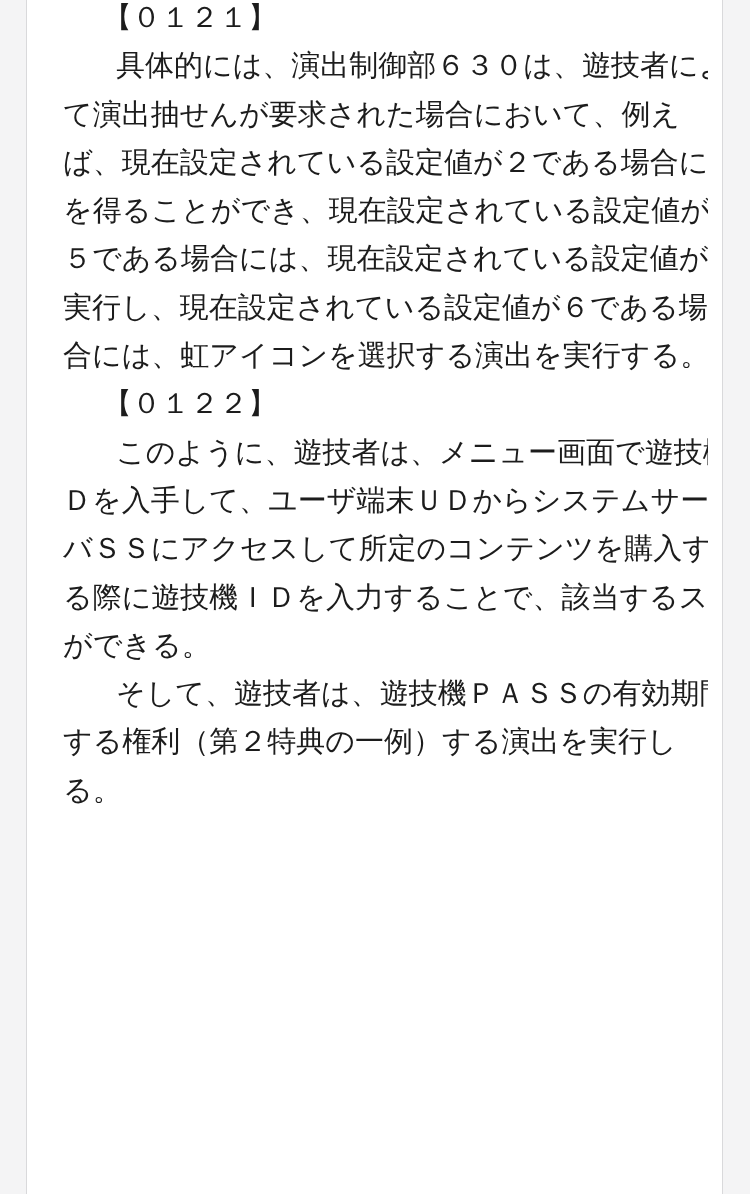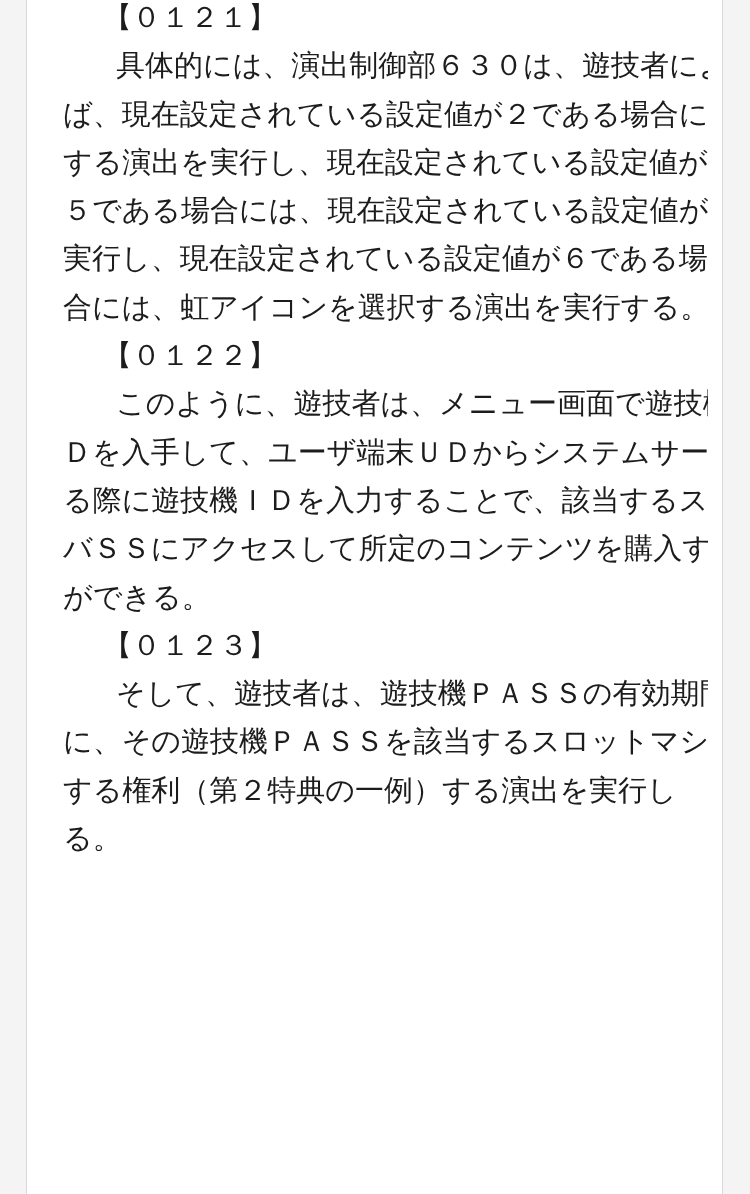--- a/index.html
+++ b/index.html
@@ -53,36 +53,35 @@
 <body>
 
 <div class="page">
   <div class="side-margin left"></div>
 
   <div class="content">
     <div class="text-block">
 
       <div class="line para-number">【０１２１】</div>
       <div class="line first-line">　具体的には、演出制御部６３０は、遊技者によっ</div>
+      <div class="line">て演出抽せんが要求された場合において、例え</div>
       <div class="line">ば、現在設定されている設定値が２である場合に</div>
-      <div class="line">する演出を実行し、現在設定されている設定値が</div>
+      <div class="line">を得ることができ、現在設定されている設定値が</div>
       <div class="line">５である場合には、現在設定されている設定値が</div>
       <div class="line">実行し、現在設定されている設定値が６である場</div>
       <div class="line">合には、虹アイコンを選択する演出を実行する。</div>
 
       <div class="line para-number">【０１２２】</div>
       <div class="line first-line">　このように、遊技者は、メニュー画面で遊技機Ｉ</div>
       <div class="line">Ｄを入手して、ユーザ端末ＵＤからシステムサー</div>
+      <div class="line">バＳＳにアクセスして所定のコンテンツを購入す</div>
       <div class="line">る際に遊技機ＩＤを入力することで、該当するス</div>
-      <div class="line">バＳＳにアクセスして所定のコンテンツを購入す</div>
       <div class="line">ができる。</div>
 
-      <div class="line para-number">【０１２３】</div>
       <div class="line first-line">　そして、遊技者は、遊技機ＰＡＳＳの有効期間内</div>
-      <div class="line">に、その遊技機ＰＡＳＳを該当するスロットマシ</div>
       <div class="line">する権利（第２特典の一例）する演出を実行し</div>
       <div class="line">る。</div>
 
     </div>
   </div>
 
   <div class="side-margin right"></div>
 </div>
 
 </body></html>

